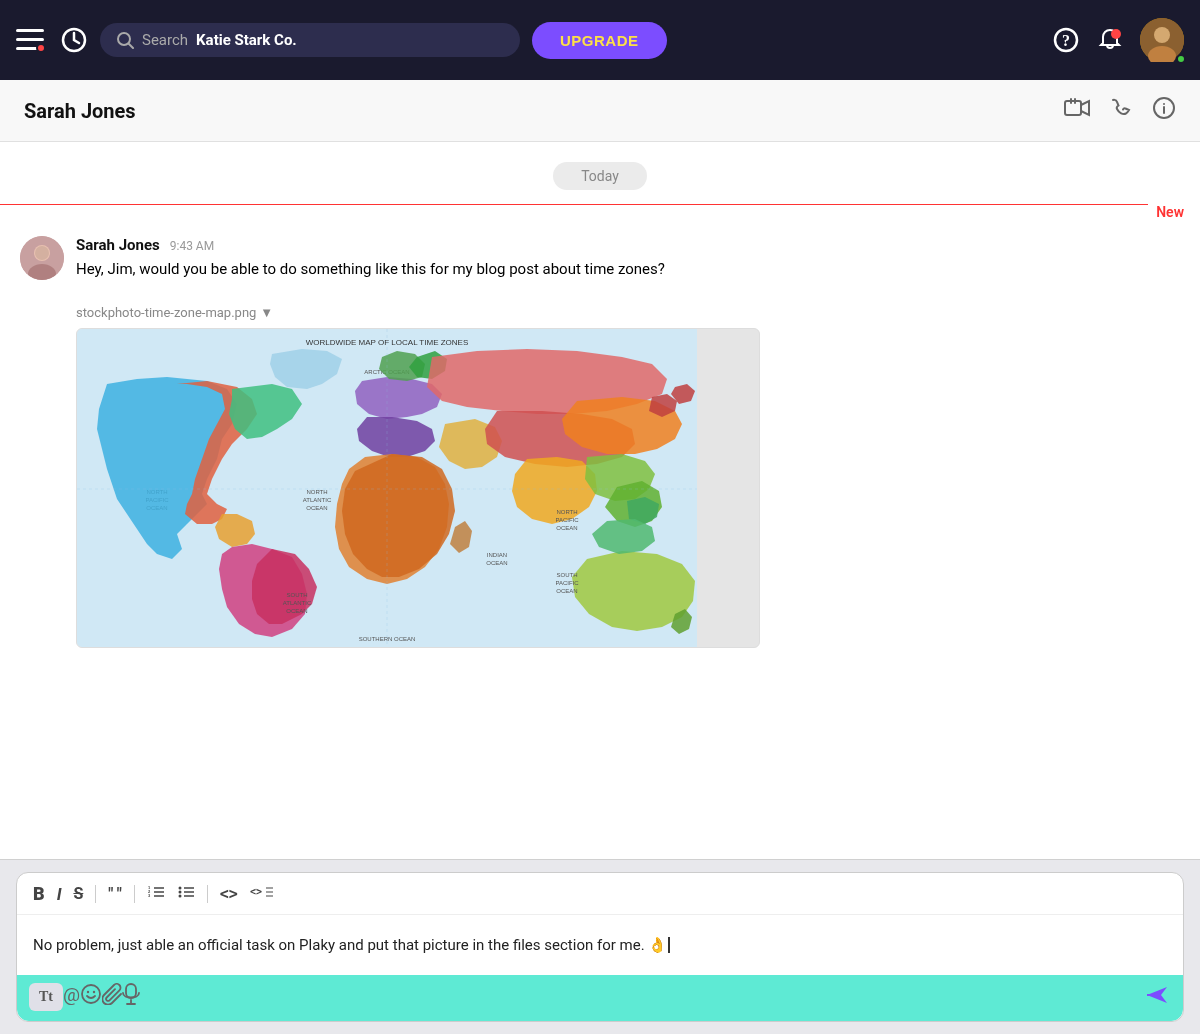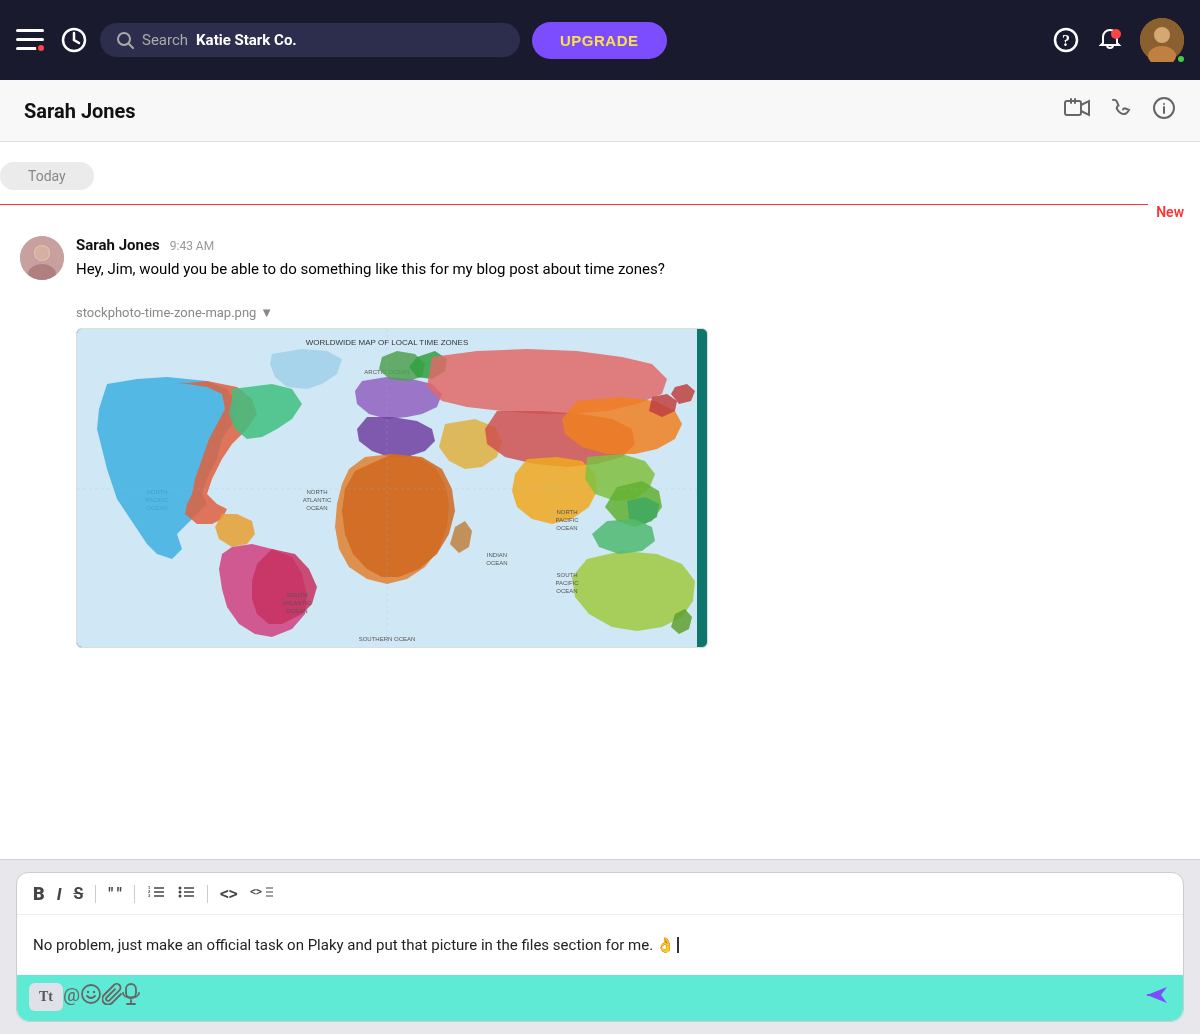--- a/index.html
+++ b/index.html
@@ -117,20 +117,21 @@
       flex: 1;
       overflow-y: auto;
       background: #fff;
       position: relative;
     }
 
     
     .today-pill-container {
       display: flex;
       align-items: center;
+      justify-content: center;
       padding: 20px 0 10px;
     }
     .today-pill {
       background: #ebebeb;
       border-radius: 16px;
       padding: 6px 28px;
       color: #888;
       font-size: 14px;
     }
 
@@ -197,27 +198,27 @@
       align-items: center;
       gap: 4px;
       margin-bottom: 8px;
       cursor: pointer;
       margin-top: 24px;
     }
     .attachment-name span { color: #888; }
 
     
     .map-container {
-      width: 632px;
+      width: 684px;
       height: 320px;
       border: 1px solid #ddd;
       border-radius: 6px;
       overflow: hidden;
       position: relative;
-      background: #0f766e;
+      background: #e5e5e5;
     }
 
     
     .input-area {
       background: #e8e8ec;
       padding: 12px 16px;
       border-top: 1px solid #d0d0d0;
     }
     .input-box {
       background: #fff;
@@ -545,21 +546,21 @@
           <svg width="24" height="16" viewBox="0 0 24 16" fill="none">
             <text x="0" y="11" font-size="10" fill="#444" font-family="monospace">&lt;&gt;</text>
             <line x1="16" y1="4" x2="23" y2="4" stroke="#444" stroke-width="1.2"></line>
             <line x1="16" y1="8" x2="23" y2="8" stroke="#444" stroke-width="1.2"></line>
             <line x1="16" y1="12" x2="23" y2="12" stroke="#444" stroke-width="1.2"></line>
           </svg>
         </button>
       </div>
 
       <div class="text-input-area">
-        <span>No problem, just make an official task on Plaky and put that picture in the files section for me. 👌</span>
+        <span>No problem, just able an official task on Plaky and put that picture in the files section for me. 👌</span>
           <span class="cursor-blink"></span>
       </div>
 
       <div class="bottom-toolbar">
         <div class="tt-btn">Tt</div>
         <div class="bottom-icon" style="font-size:19px; color:#666;">@</div>
         <div class="bottom-icon">
           <svg width="22" height="22" viewBox="0 0 22 22" fill="none">
             <circle cx="11" cy="11" r="9" stroke="#666" stroke-width="1.8" fill="none"></circle>
             <circle cx="8" cy="9" r="1.2" fill="#666"></circle>

